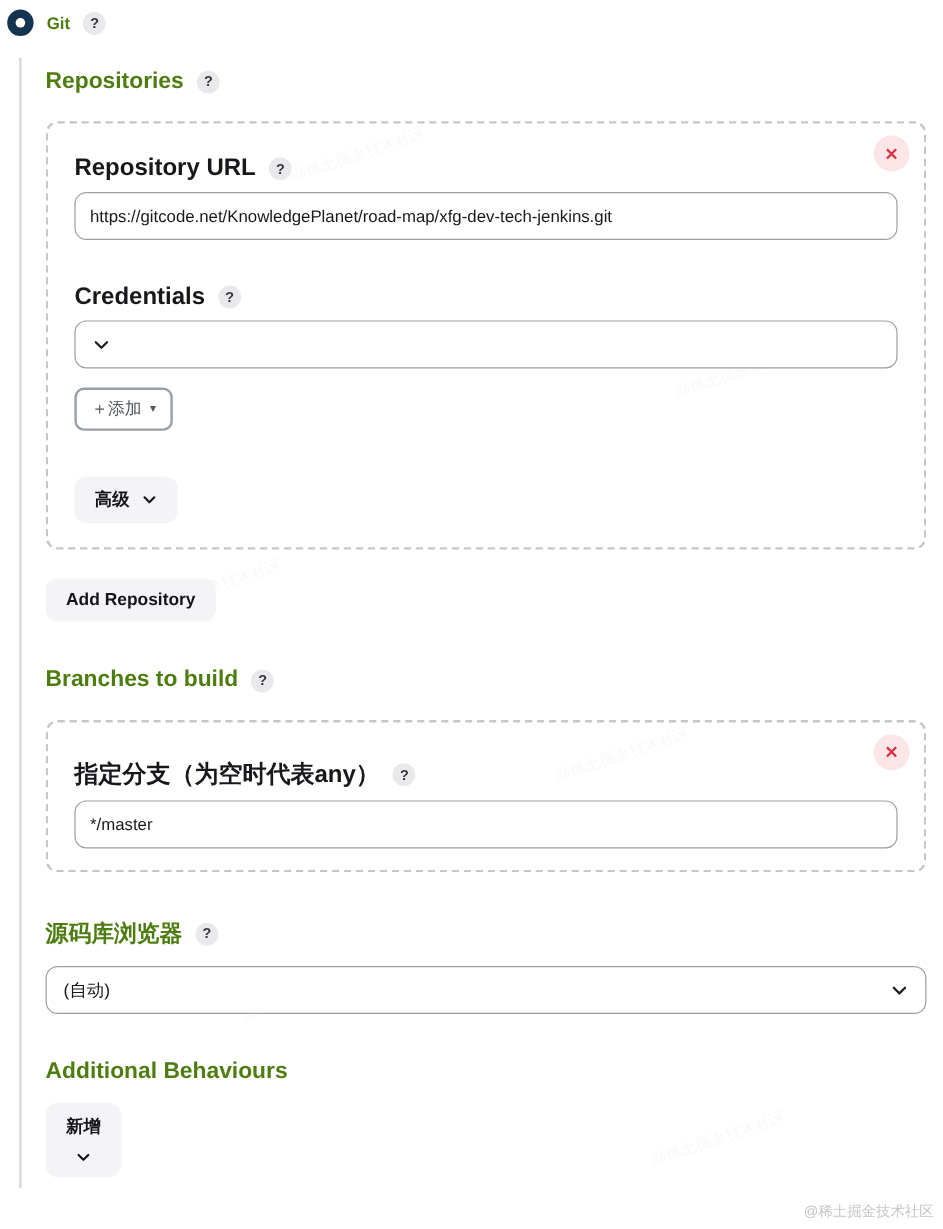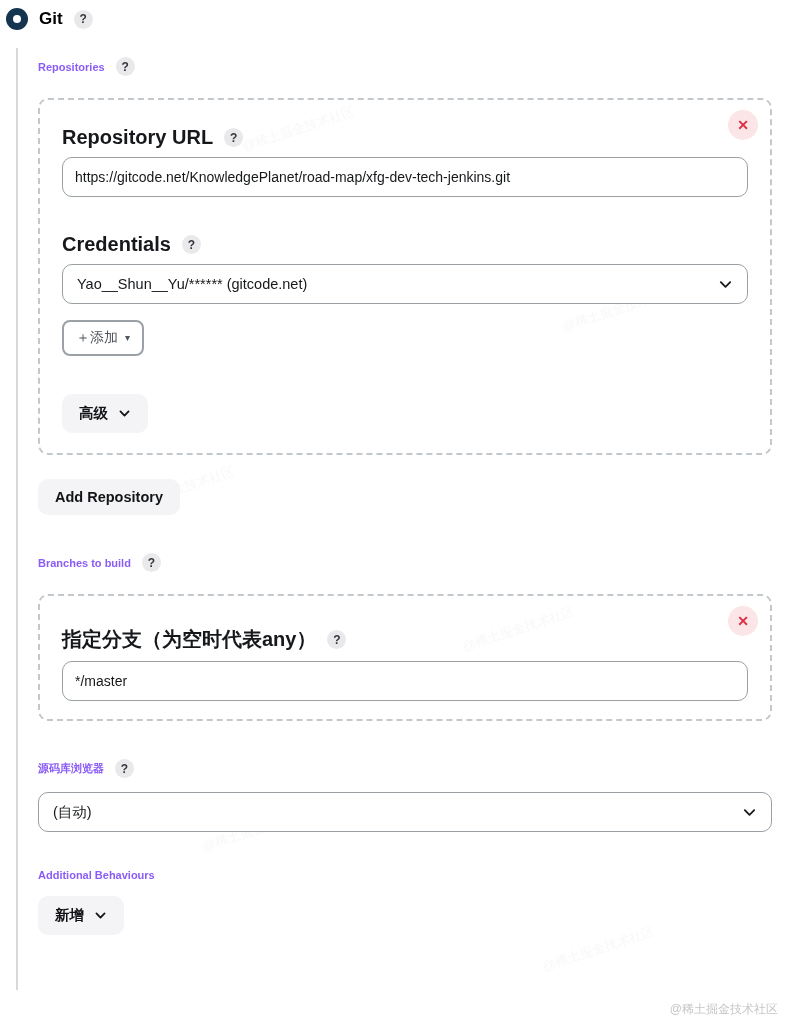--- a/index.html
+++ b/index.html
@@ -8,28 +8,28 @@
   .page { position:relative; width:786px; height:1024px; background:#fff; overflow:hidden; }
 
   
   .bg-wm { position:absolute; font-size:13px; color:rgba(60,70,80,0.045); transform:rotate(-18deg); white-space:nowrap; pointer-events:none; }
 
   .section-line { position:absolute; left:16px; top:48px; width:2px; height:942px; background:var(--line-color,#d6dadd); }
 
   .git-row { position:absolute; top:8px; left:6px; display:flex; align-items:center; gap:11px; }
   .radio { width:22px; height:22px; border-radius:50%; background:var(--radio-selected,#15344f); display:inline-flex; align-items:center; justify-content:center; cursor:pointer; }
   .radio-dot { width:8px; height:8px; border-radius:50%; background:#fff; }
-  .git-label { font-size:17px; font-weight:700; color:#000000;text-align:right; }
+  .git-label { font-size:14px; font-weight:700; color:#4d7c0f;text-align:right; }
 
   .help { width:19px; height:19px; min-width:19px; border-radius:50%; background:var(--help-bg,#e9e9eb); color:#33363a; font-size:12px; font-weight:700; display:inline-flex; align-items:center; justify-content:center; cursor:pointer; }
 
   .content { position:absolute; left:38px; top:49px; width:734px; }
 
   .heading-row { display:flex; align-items:center; gap:11px; }
-  .heading { font-size:11px; font-weight:700; color:#8b5cf6; }
+  .heading { font-size:19px; font-weight:700; color:#4d7c0f; }
 
   .card { position:relative; border:2px dashed var(--dash-color,#c2c8cc); border-radius:10px; width:100%; }
   .card-repo { margin-top:22px; padding:26px 22px 20px 22px; }
   .card-branch { margin-top:22px; padding:30px 22px 18px 22px; }
 
   .delete-btn { position:absolute; top:10px; right:12px; width:30px; height:30px; border:none; border-radius:50%; background:var(--delete-bg,#fbe5e7); color:var(--delete-fg,#dc2f46); font-size:14px; font-weight:700; display:flex; align-items:center; justify-content:center; cursor:pointer; }
 
   .label-row { display:flex; align-items:center; gap:11px; }
   .field-label { font-size:20px; font-weight:700; color:#16181b; }
 
@@ -42,21 +42,21 @@
   .outline-btn { margin-top:16px; display:inline-flex; align-items:center; gap:7px; border:2px solid var(--outline-border,#9aa0a6); border-radius:8px; background:#fff; color:#50565c; font-size:14px; padding:7px 12px; font-family:inherit; cursor:pointer; }
   .outline-btn .caret { font-size:10px; line-height:1; color:#50565c; }
 
   .pill-btn { display:inline-flex; align-items:center; gap:10px; border:none; border-radius:10px; background:var(--button-bg,#f4f4f6); color:#121417; font-size:14.5px; font-weight:700; padding:10px 17px; font-family:inherit; cursor:pointer; }
   .advanced { margin-top:38px; }
   .add-repo { margin-top:24px; }
   .add-branch { margin-top:25px; }
   .mt38 { margin-top:38px; }
   .mt37 { margin-top:37px;text-align:right; }
   .select-full { margin-top:14px; }
-  .add-behaviour { margin-top:15px; }
+  .add-behaviour { margin-top:15px;flex-direction:column; }
 
   .chev-svg { display:block; }
 
   .corner-watermark { position:absolute; right:8px; bottom:6px; font-size:12px; color:#c6c6c6; }
 </style>
 </head>
 <body>
 
 <div class="page">
 
@@ -93,21 +93,20 @@
         <span class="field-label">Repository URL</span>
         <span class="help">?</span>
       </div>
       <input class="text-input" type="text" value="https://gitcode.net/KnowledgePlanet/road-map/xfg-dev-tech-jenkins.git" style="">
 
       <div class="label-row mt36">
         <span class="field-label">Credentials</span>
         <span class="help">?</span>
       </div>
       <div class="select" role="listbox">
-        <span>Yao__Shun__Yu/****** (gitcode.net)</span>
         <span class="chev">
           <svg class="chev-svg" width="15" height="15" viewBox="0 0 16 16">
               <path d="M3 5.5 L8 10.5 L13 5.5" fill="none" stroke="currentColor" stroke-width="2" stroke-linecap="round" stroke-linejoin="round"></path>
             </svg>
         </span>
       </div>
 
       <button class="outline-btn">
         <span>＋添加</span>
         <span class="caret">▾</span>

